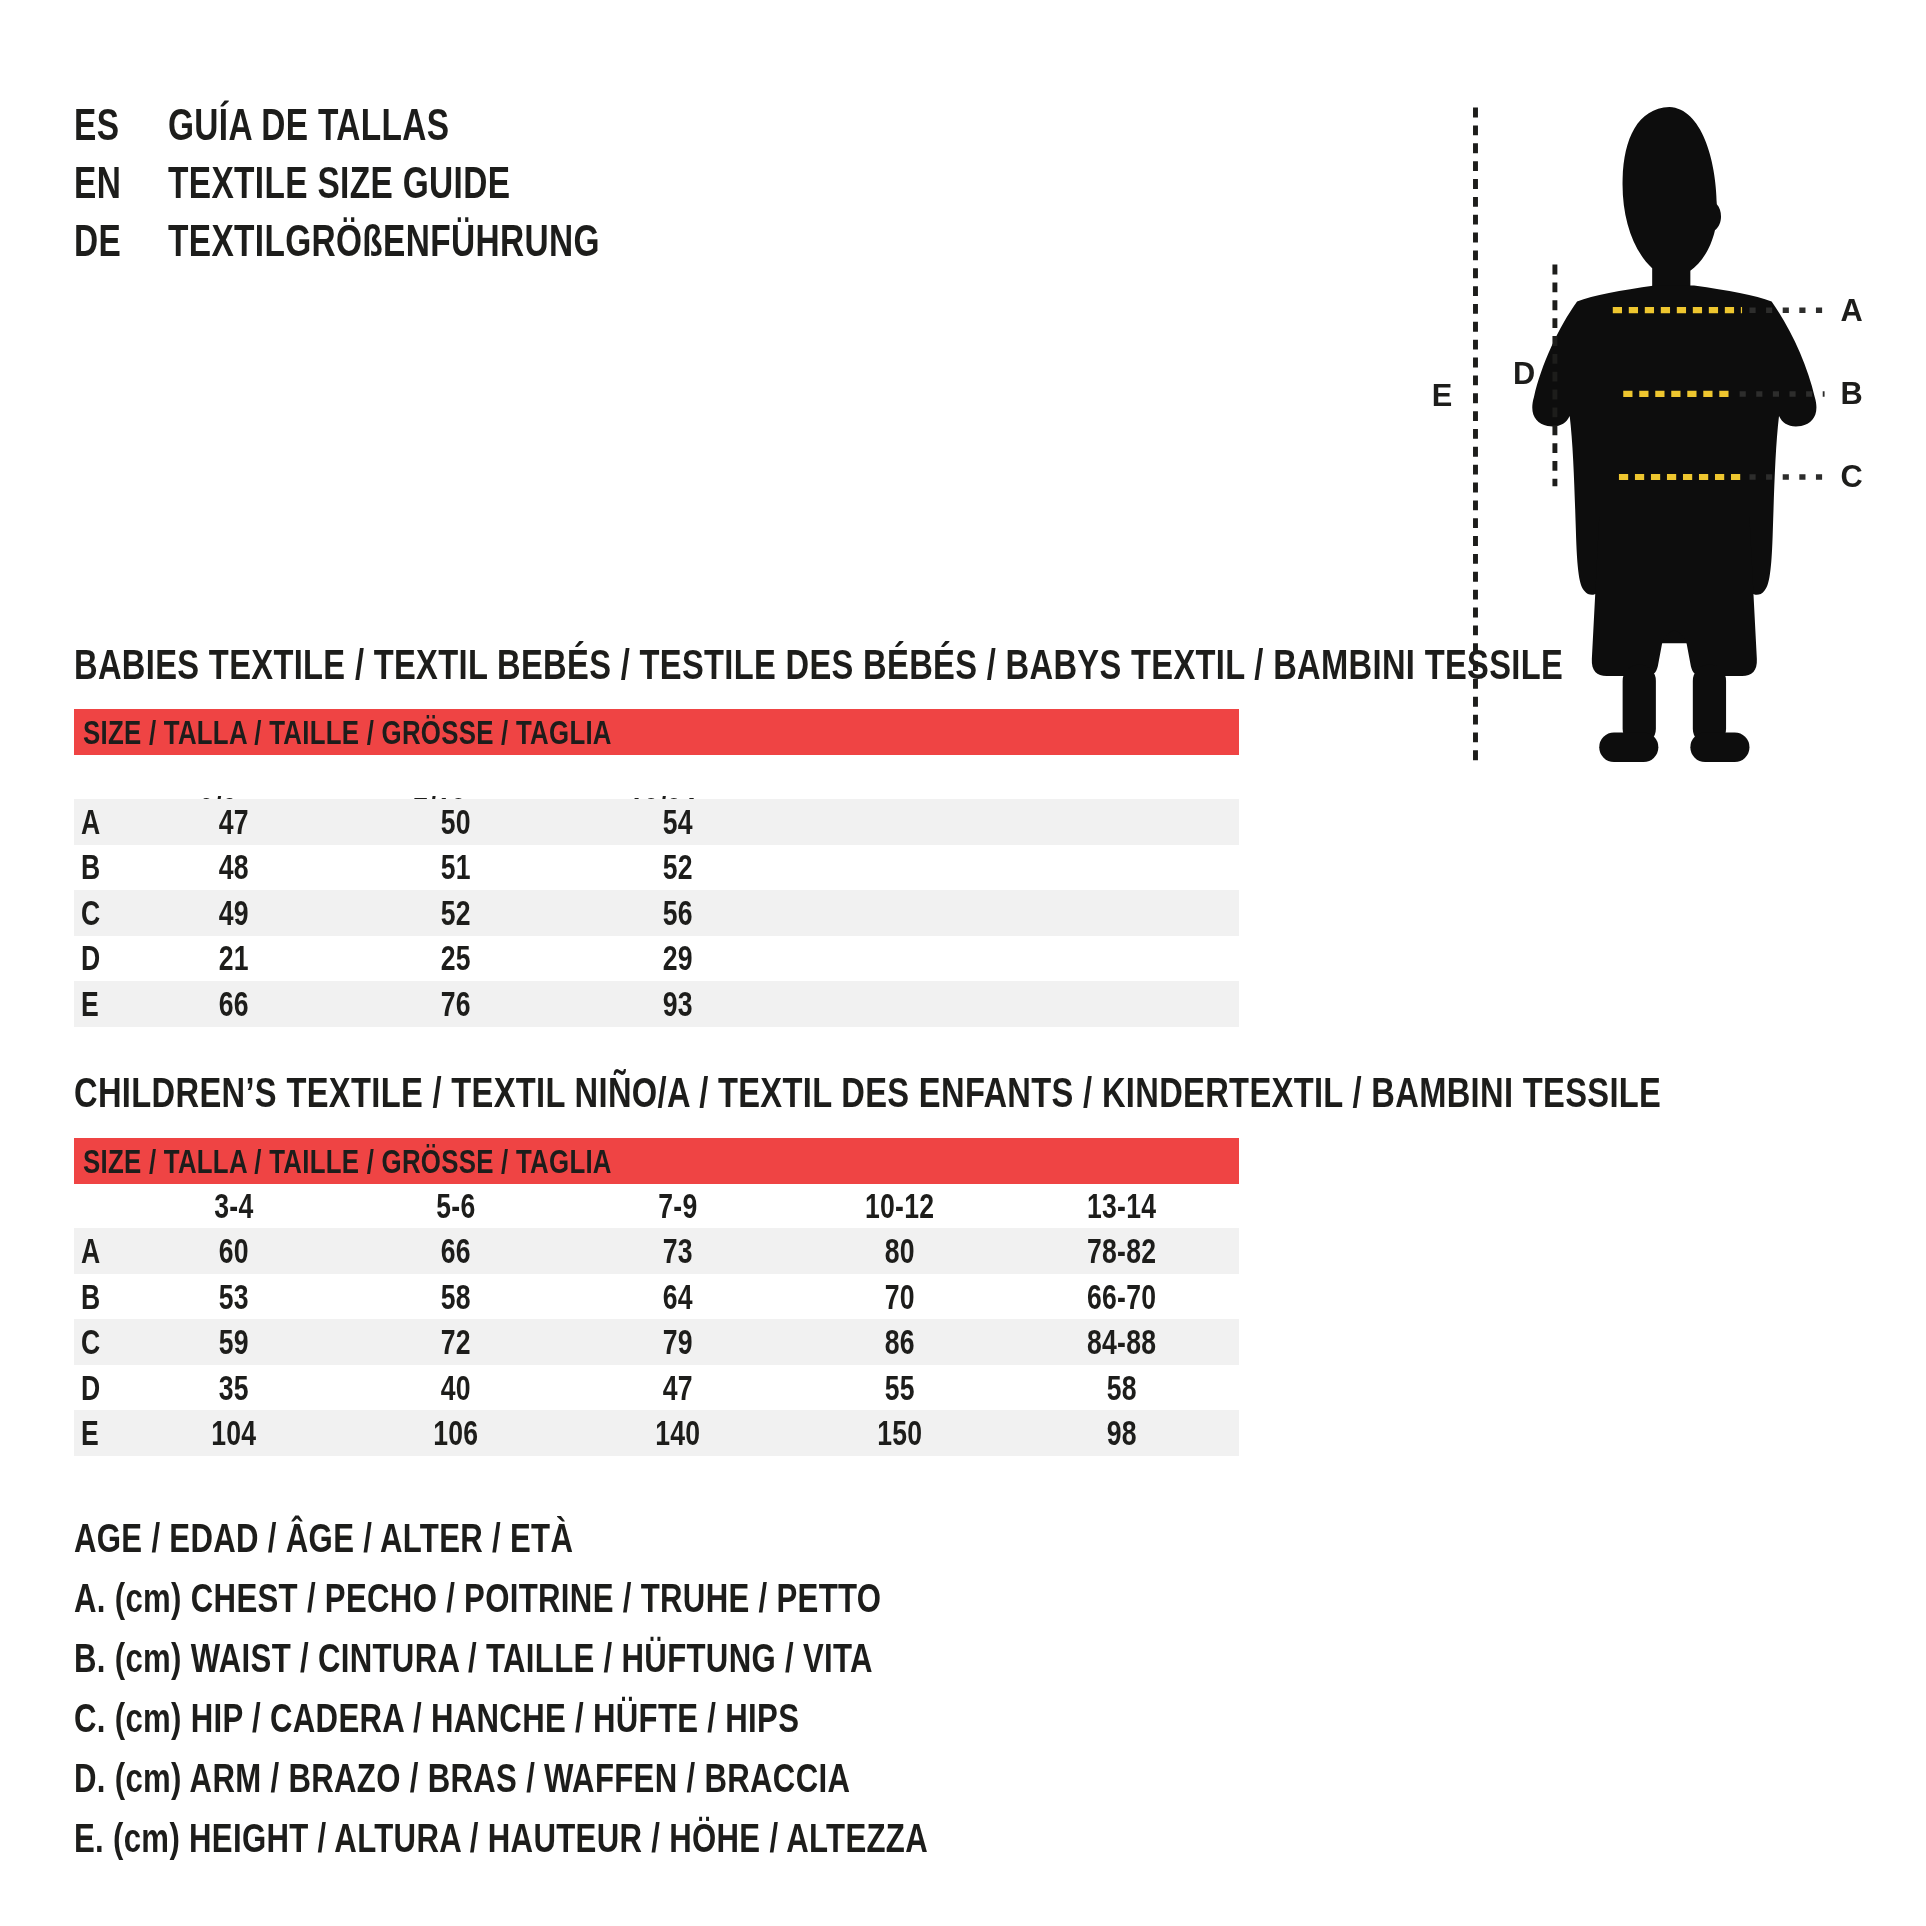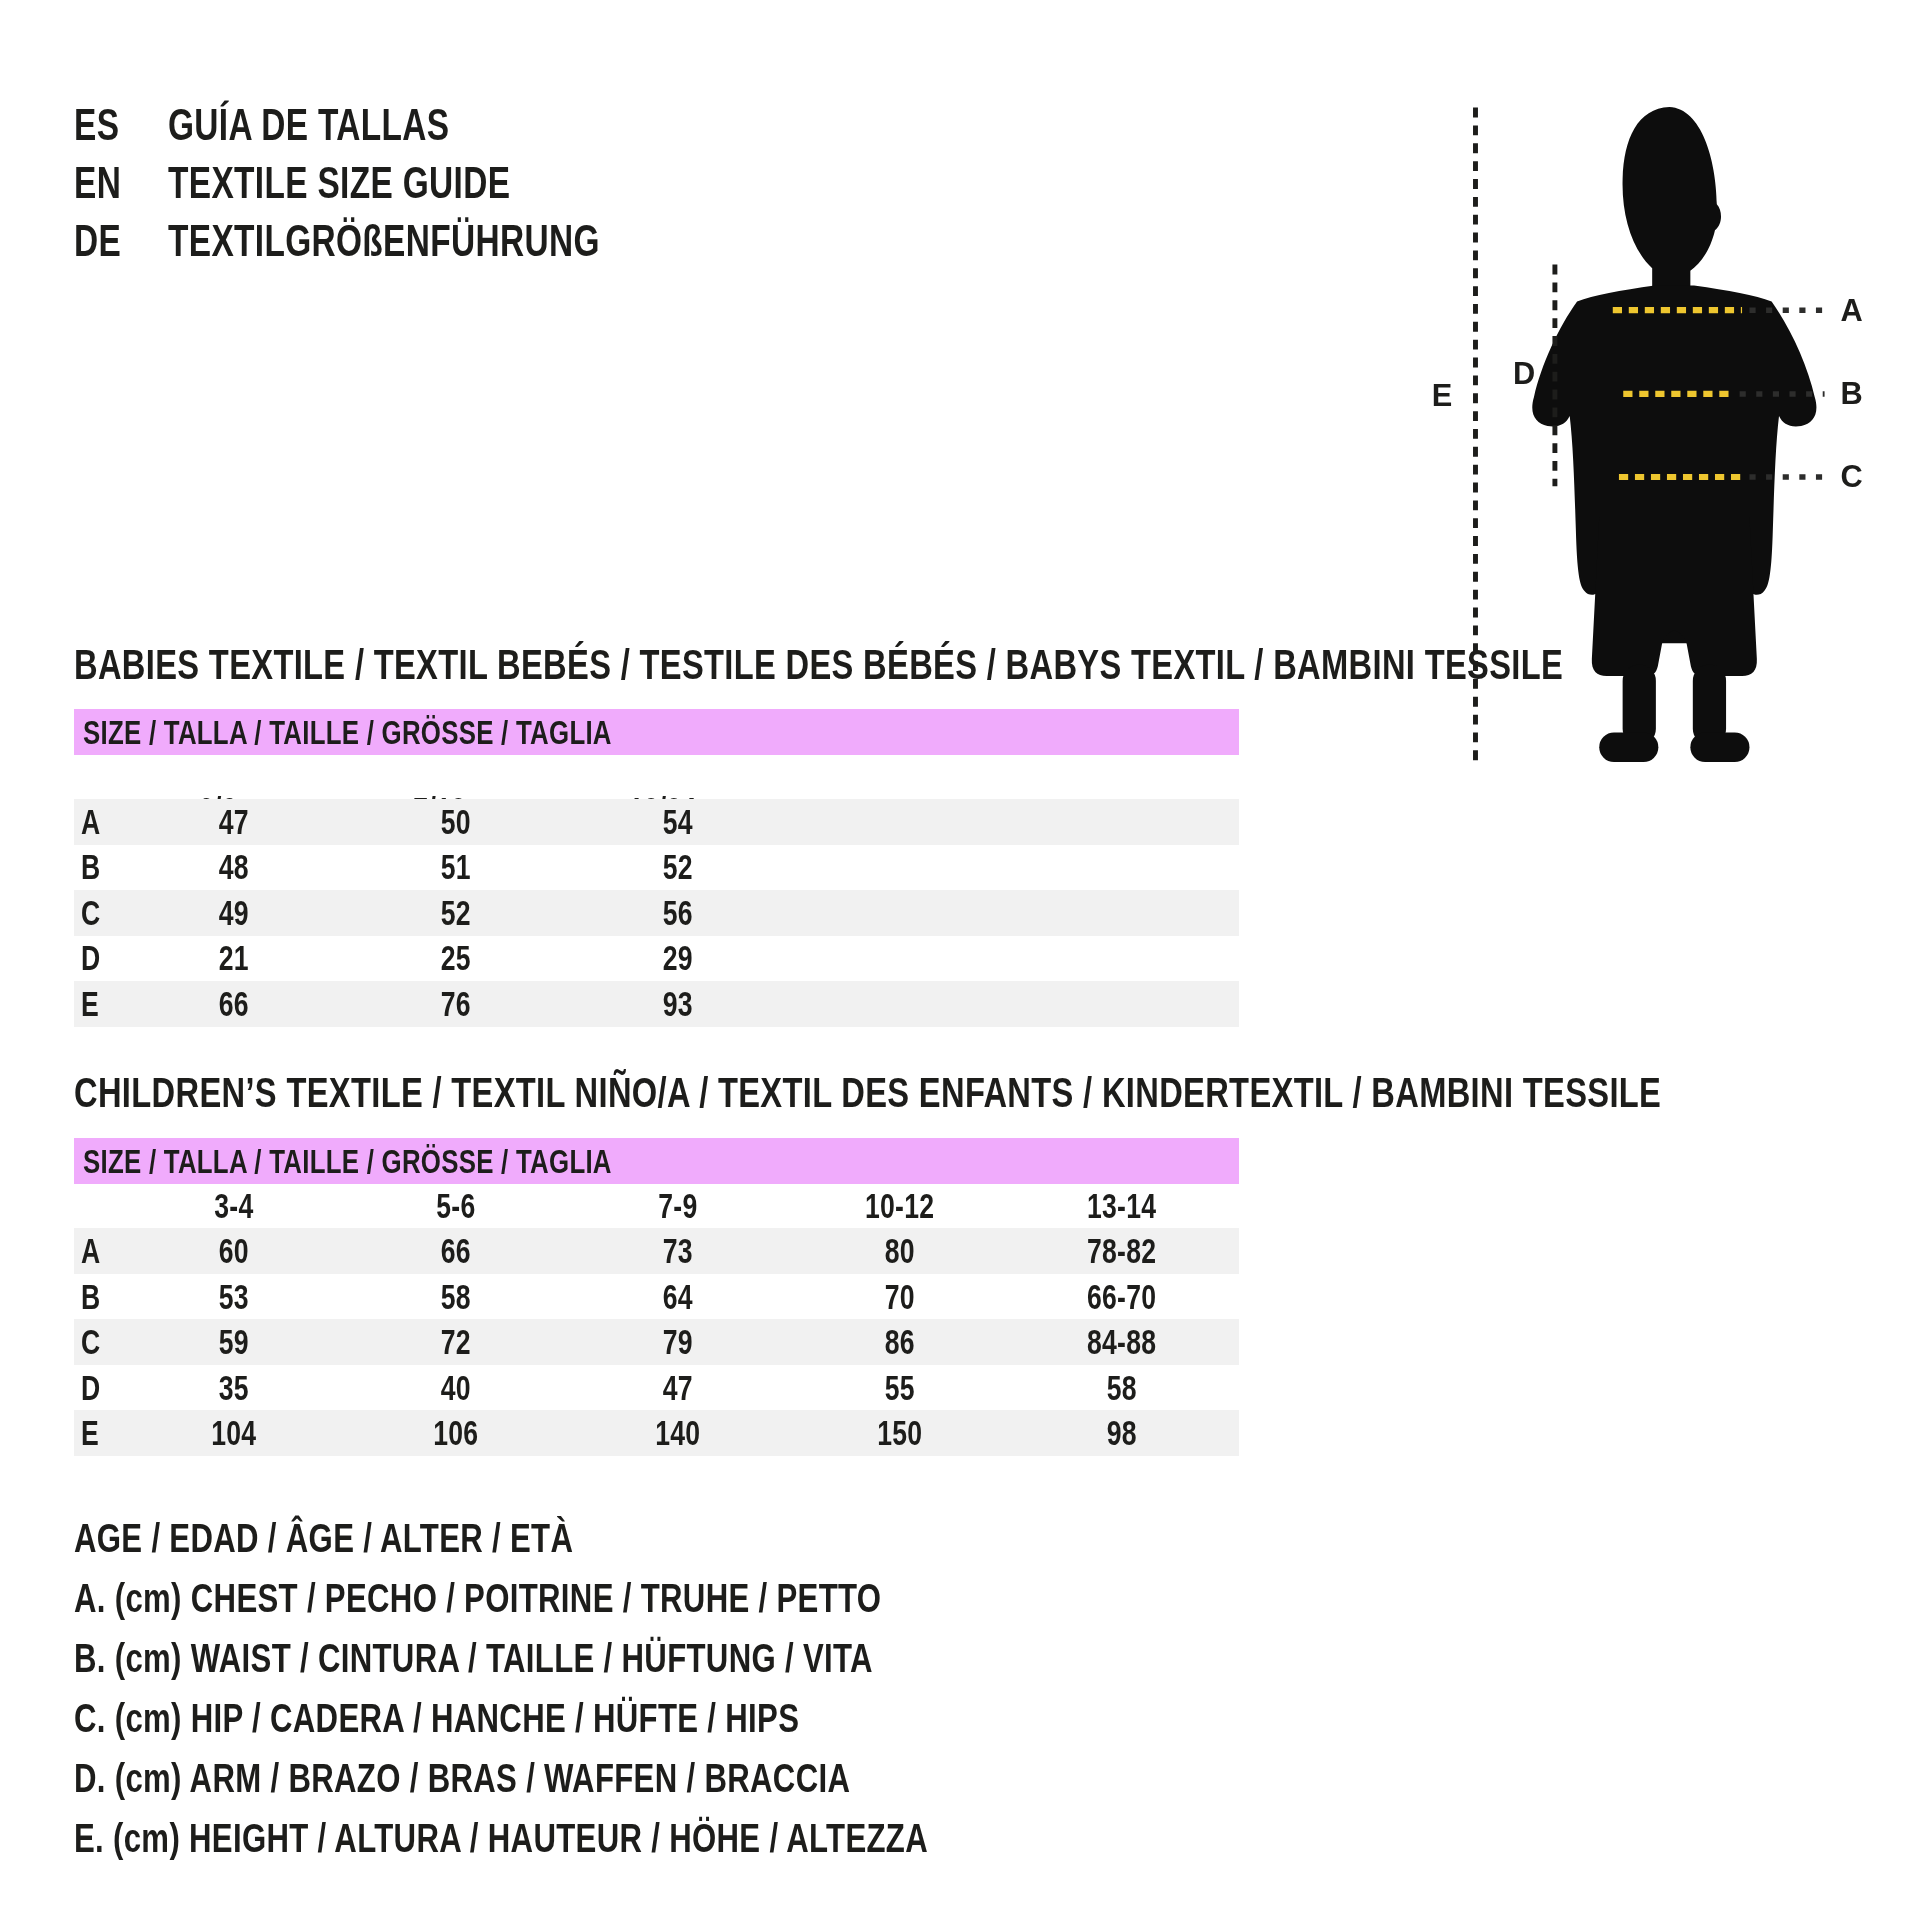--- a/index.html
+++ b/index.html
@@ -13,21 +13,21 @@
 
   
   .langs{left:74px;top:96px;}
   .lang-row{display:flex;height:58px;align-items:center;font-size:44px;font-weight:700;}
   .lang-code{width:94px;flex:0 0 94px;}
 
   
   .sec-title{left:74px;height:58px;display:flex;align-items:center;font-size:43px;font-weight:700;}
 
   
-  .band{left:74px;width:1165px;height:46px;background:#f0abfc;display:flex;align-items:center;padding-left:8.6px;box-sizing:border-box;font-size:34px;font-weight:700;}
+  .band{left:74px;width:1165px;height:46px;background:#ef4444;display:flex;align-items:center;padding-left:8.6px;box-sizing:border-box;font-size:34px;font-weight:700;}
   .trow{left:74px;width:1165px;height:46px;display:grid;align-items:center;font-size:35px;font-weight:700;}
   .g3{grid-template-columns:49px 222px 222px 222px;}
   .g5{grid-template-columns:49px 222px 222px 222px 222px 222px;}
   .thead{height:44px;}
   .stripe{background:#f1f1f1;}
   .c{text-align:center;}
   .c .cond{transform-origin:50% 50%;}
   .l{padding-left:7.4px;}
 
   

